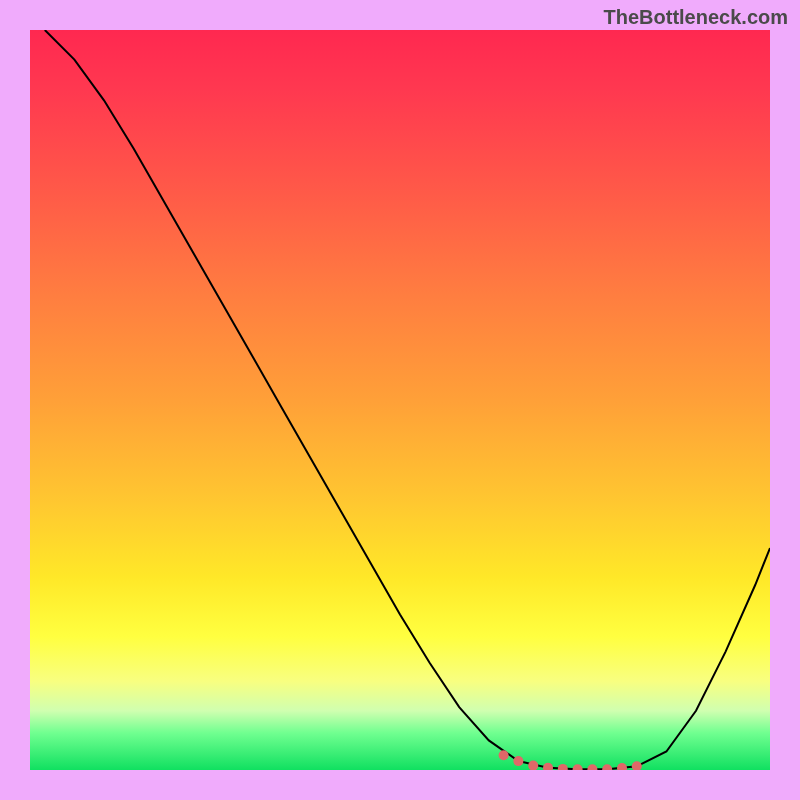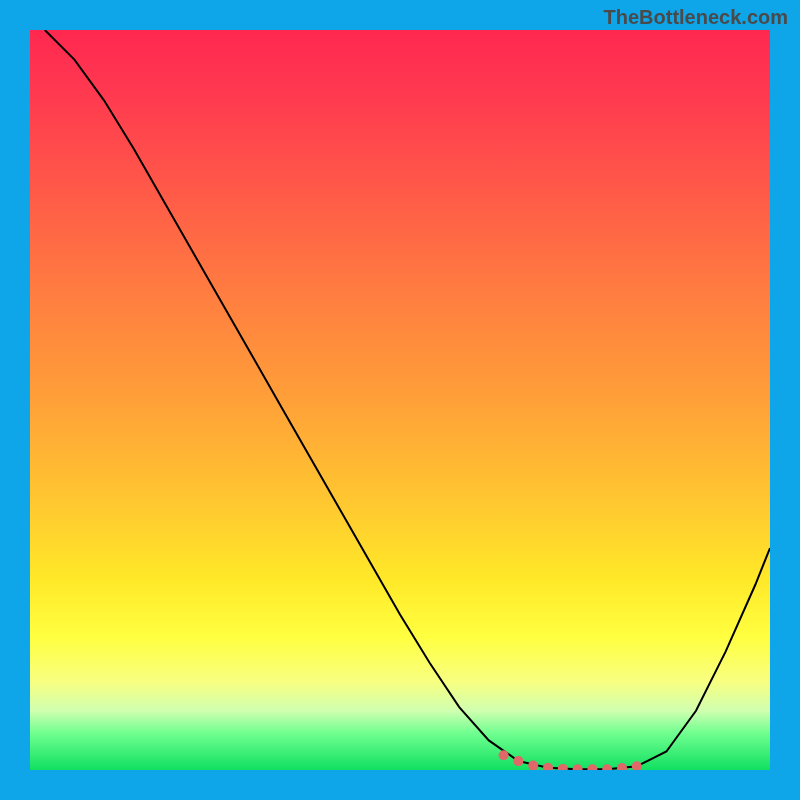--- a/index.html
+++ b/index.html
@@ -1,17 +1,17 @@
 <!DOCTYPE html>
 <html><head>
 <meta charset="utf-8">
 <style>
 *{margin:0;padding:0;box-sizing:border-box}
 body{background:#000;width:800px;height:800px;position:relative;font-family:Arial,sans-serif}
-.frame{position:absolute;inset:0;background:#0ea5e9}
+.frame{position:absolute;inset:0;background:#f0abfc}
 .plot-area{position:absolute;left:30px;top:30px;width:740px;height:740px;overflow:hidden}
 .gradient{position:absolute;inset:0;background:linear-gradient(to bottom,#ff2850 0%,#ff3850 8%,#ff5a48 22%,#ff7e40 36%,#ffa038 50%,#ffc830 64%,#ffe828 74%,#ffff40 82%,#f8ff80 88%,#d0ffb0 92%,#70ff90 95%,#10e060 100%)}
 .watermark{position:absolute;top:6px;right:12px;color:#4a4a4a;font-size:20px;font-weight:600;z-index:10}
 svg{position:absolute;left:30px;top:30px;width:740px;height:740px;z-index:5}
 .curve{stroke:#000;stroke-width:2;fill:none}
 .marker{fill:#e06868;stroke:none}
 </style>
 </head>
 <body>
 

